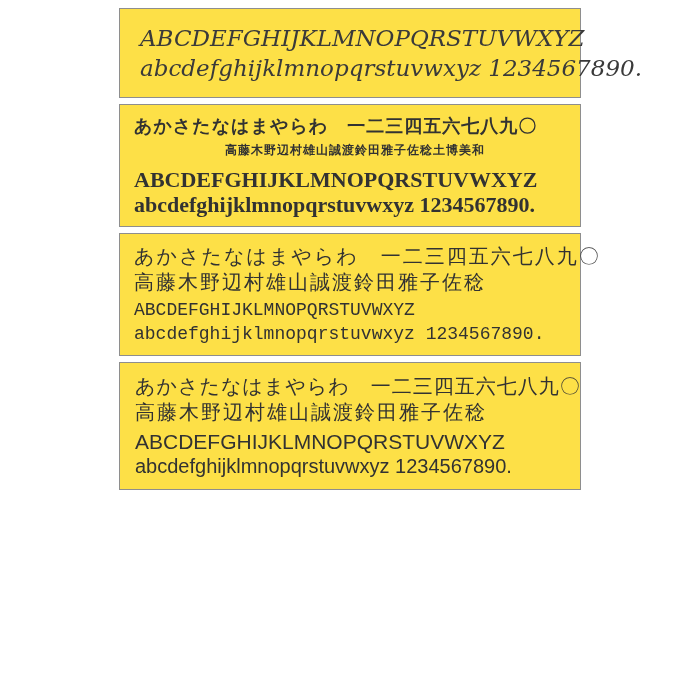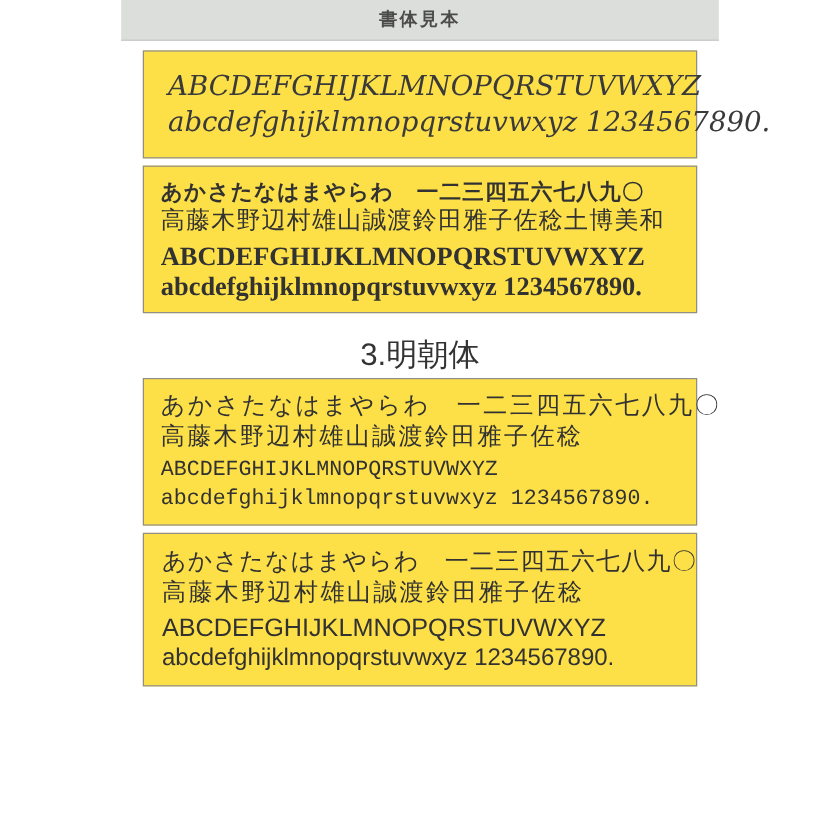--- a/index.html
+++ b/index.html
@@ -64,23 +64,24 @@
   }
   
   .line-kaisho-kana {
     font-family: "Liberation Serif", serif;
     font-size: 18px; line-height: 24px;
     font-weight: 600; letter-spacing: 1px;
     white-space: nowrap;
   }
   .line-kaisho-kanji {
     font-family: "Liberation Serif", serif;
-    font-size: 20px; line-height: 25px;
-    font-weight: 400; letter-spacing: 1px;
+    font-size: 12px; line-height: 25px;
+    font-weight: 700; letter-spacing: 1px;
     white-space: nowrap;
+    text-align: center;
   }
   .line-kaisho-upper {
     font-family: "Liberation Serif", serif;
     font-size: 22px; line-height: 24px;
     font-weight: 600; margin-top: 5px;
     white-space: nowrap;
   }
   .line-kaisho-lower {
     font-family: "Liberation Serif", serif;
     font-size: 22px; line-height: 25px;
@@ -134,42 +135,38 @@
     font-family: "Liberation Sans", sans-serif;
     font-size: 20px; line-height: 25px;
     white-space: nowrap;
   }
 </style>
 </head>
 <body>
 
 <div class="page-column">
 
-  <div class="header-bar">
-    <span class="title-text">書体見本</span>
-  </div>
 
   <div>
     <div class="sample-box box-script">
       <div class="line-script">ABCDEFGHIJKLMNOPQRSTUVWXYZ</div>
       <div class="line-script">abcdefghijklmnopqrstuvwxyz 1234567890.</div>
     </div>
   </div>
 
   <div>
     <div class="sample-box box-kaisho">
       <div class="line-kaisho-kana">あかさたなはまやらわ　一二三四五六七八九〇</div>
       <div class="line-kaisho-kanji">高藤木野辺村雄山誠渡鈴田雅子佐稔土博美和</div>
       <div class="line-kaisho-upper">ABCDEFGHIJKLMNOPQRSTUVWXYZ</div>
       <div class="line-kaisho-lower">abcdefghijklmnopqrstuvwxyz 1234567890.</div>
     </div>
   </div>
 
   <div>
-    <h2 class="section-heading h-mincho">3.明朝体</h2>
     <div class="sample-box box-mincho">
       <div class="line-mincho-kana">あかさたなはまやらわ　一二三四五六七八九〇</div>
       <div class="line-mincho-kanji">高藤木野辺村雄山誠渡鈴田雅子佐稔</div>
       <div class="line-mincho-upper">ABCDEFGHIJKLMNOPQRSTUVWXYZ</div>
       <div class="line-mincho-lower">abcdefghijklmnopqrstuvwxyz 1234567890.</div>
     </div>
   </div>
 
   <div>
     <div class="sample-box box-gothic">

